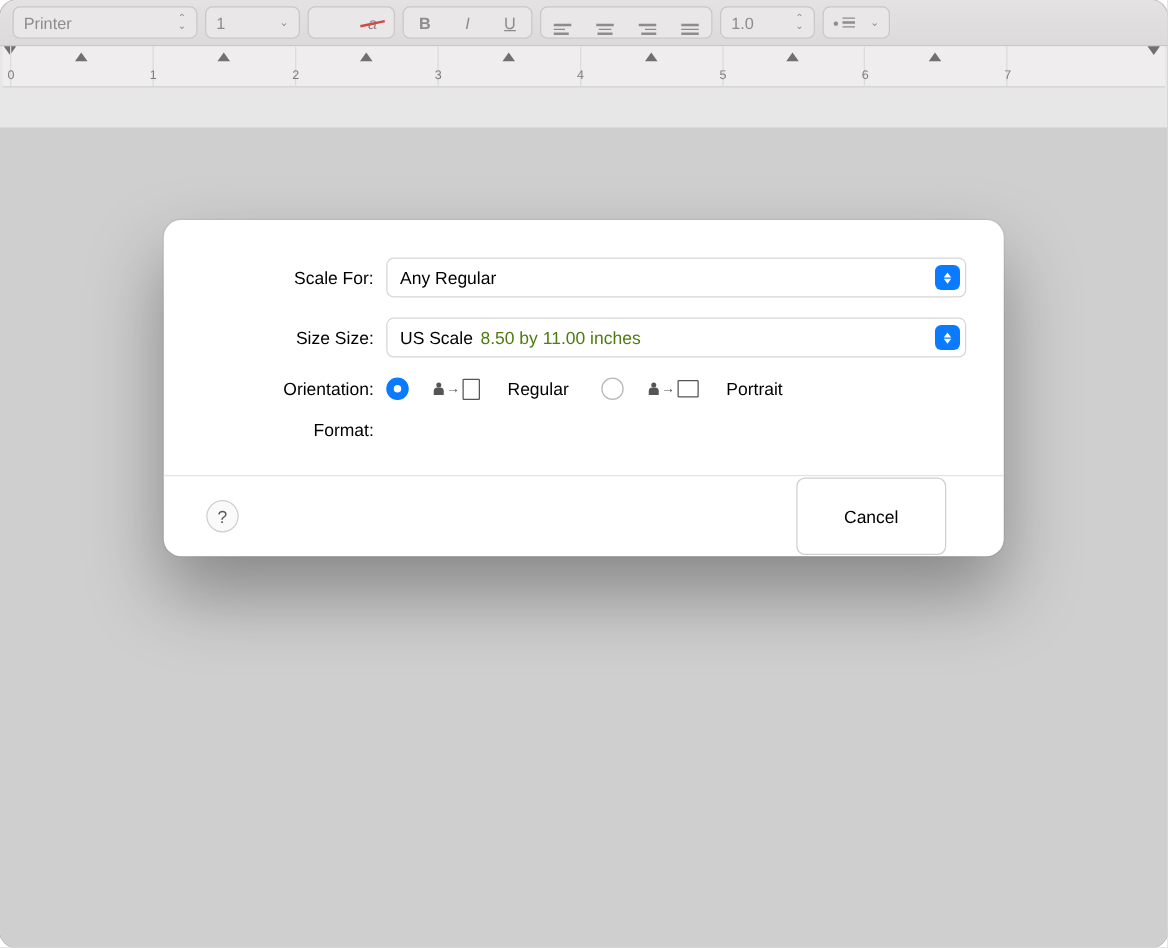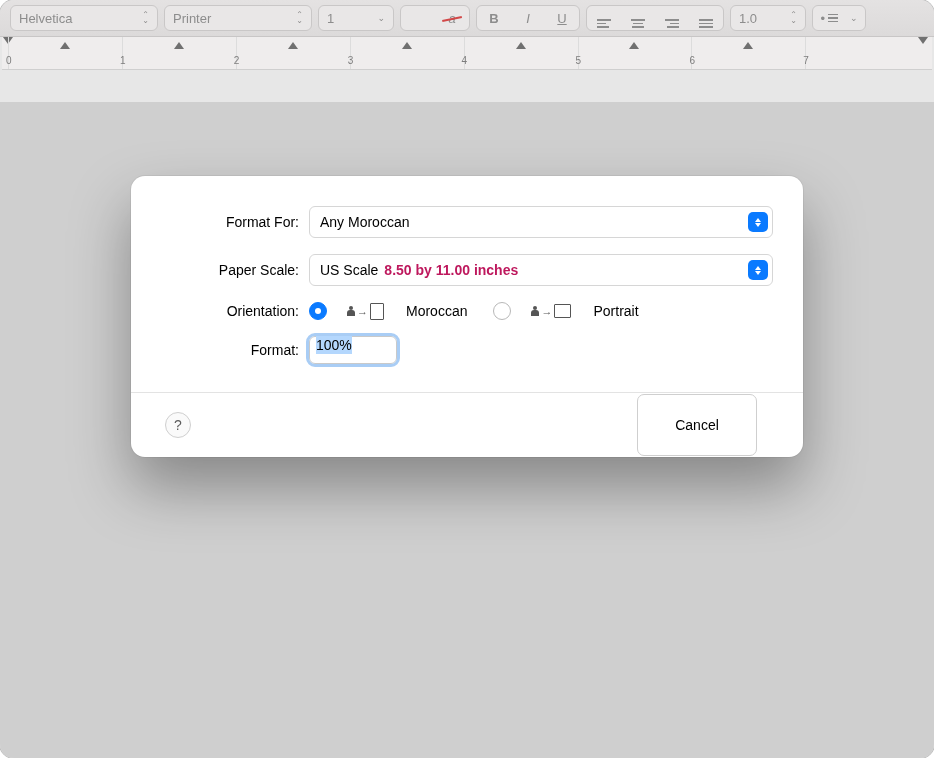--- a/index.html
+++ b/index.html
@@ -49,21 +49,21 @@
   .ind-L,.ind-R{position:absolute;top:0;width:0;height:0;border-left:5px solid transparent;border-right:5px solid transparent;border-top:7px solid #707070;}
   .ind-L{left:1px;} .ind-R{right:4px;}
 
   .workspace{position:absolute;top:102px;left:0;right:0;bottom:0;background:#cfcfcf;} 
 
   
   .dialog{position:absolute;left:50%;transform:translateX(-50%);top:176px;width:672px;background:#fff;border-radius:14px;box-shadow:0 30px 60px rgba(0,0,0,.35),0 0 0 1px rgba(0,0,0,.05);padding:30px 30px 0 30px;box-sizing:border-box;}
   .form{display:grid;grid-template-columns:148px 1fr;row-gap:16px;align-items:center;}
   .lbl{font-size:14px;color:#000;text-align:right;padding-right:10px;}
   .popup{display:flex;align-items:center;height:30px;border:1px solid #d6d6d6;border-radius:6px;padding:0 4px 0 10px;font-size:14px;background:#fff;position:relative;}
-  .popup .dim-txt{color:#be185d;margin-left:6px;font-weight:bold;}
+  .popup .dim-txt{color:#4d7c0f;margin-left:6px;}
   .popup-arrows{margin-left:auto;width:20px;height:20px;background:#0a7aff;border-radius:5px;display:flex;flex-direction:column;align-items:center;justify-content:center;}
   .popup-arrows::before{content:"";border-left:3px solid transparent;border-right:3px solid transparent;border-bottom:4px solid #fff;margin-bottom:1px;}
   .popup-arrows::after{content:"";border-left:3px solid transparent;border-right:3px solid transparent;border-top:4px solid #fff;}
 
   .orient-row{display:flex;align-items:center;gap:18px;font-size:14px;}
   .radio{width:16px;height:16px;border-radius:50%;border:1px solid #b8b8b8;display:inline-flex;align-items:center;justify-content:center;background:#fff;}
   .radio.checked{border-color:#0a7aff;background:#0a7aff;}
   .radio.checked::after{content:"";width:6px;height:6px;border-radius:50%;background:#fff;}
   .oricon{display:inline-flex;align-items:center;gap:2px;margin:0 4px 0 2px;}
   .fig{width:8px;height:10px;position:relative;}
@@ -84,24 +84,20 @@
   .btn.secondary{background:#fff;border:1px solid #cfcfcf;color:#000;margin-right:12px;}
   .btn.primary{background:linear-gradient(#3a95ff,#0a7aff);color:#fff;border:1px solid #0a7aff;}
 </style>
 </head>
 <body>
 
 <div class="window">
 
 
   <div class="toolbar">
-    <div class="tb-seg" style="width:130px">
-      <span>Helvetica</span>
-      <span class="chev2" style="margin-left:auto"></span>
-    </div>
     <div class="tb-seg" style="width:130px">
       <span>Printer</span>
       <span class="chev2" style="margin-left:auto"></span>
     </div>
     <div class="tb-seg" style="width:58px">
       <span>1</span>
       <span style="margin-left:auto;font-size:9px;color:#8d8d8d">⌄</span>
     </div>
 
     <div class="tb-seg min">
@@ -186,58 +182,53 @@
         <div class="tab-marker" style="left: 746.366px;"></div>
       </div>
   </div>
 
   <div class="workspace"></div>
 </div>
 
 <div class="dialog">
   <div class="form">
 
-    <div class="lbl">Format For:</div>
+    <div class="lbl">Scale For:</div>
     <div class="popup">
-      <span>Any Moroccan</span>
+      <span>Any Regular</span>
       <span class="popup-arrows"></span>
     </div>
 
-    <div class="lbl">Paper Scale:</div>
+    <div class="lbl">Size Size:</div>
     <div class="popup">
       <span>US Scale</span>
       <span class="dim-txt">8.50 by 11.00 inches</span>
       <span class="popup-arrows"></span>
     </div>
 
     <div class="lbl">Orientation:</div>
     <div class="orient-row">
       <span class="radio checked"></span>
       <span class="oricon">
         <span class="fig"></span>
           <span class="arrw">→</span>
           <span class="page-p"></span>
       </span>
-      <span>Moroccan</span>
+      <span>Regular</span>
 
       <span class="radio" style="margin-left:8px"></span>
       <span class="oricon">
         <span class="fig"></span>
           <span class="arrw">→</span>
           <span class="page-l"></span>
       </span>
       <span>Portrait</span>
     </div>
 
     <div class="lbl">Format:</div>
-    <div>
-      <div class="scale-input">
-        <span class="sel">100%</span>
-      </div>
-    </div>
   </div>
 
   <div class="dlg-sep"></div>
   <div class="dlg-footer">
     <div class="help">?</div>
     <div class="spacer"></div>
     <div class="btn secondary">Cancel</div>
   </div>
 </div>
 

